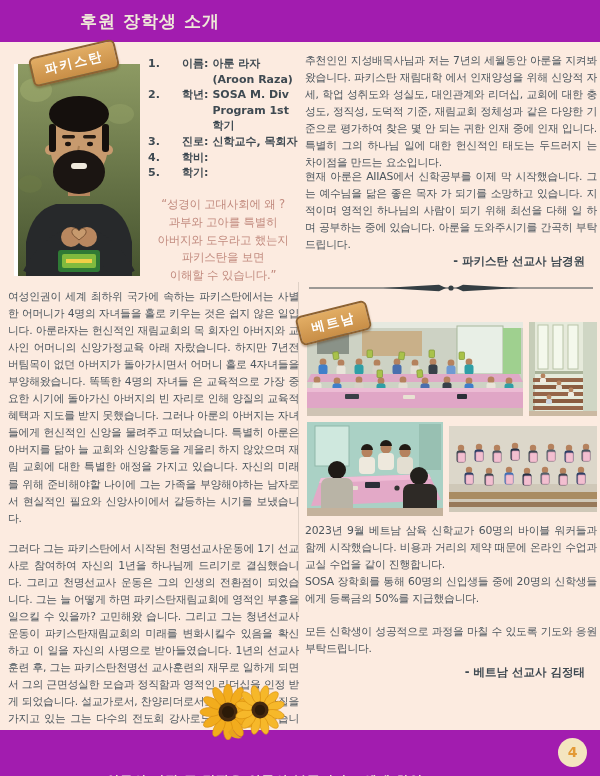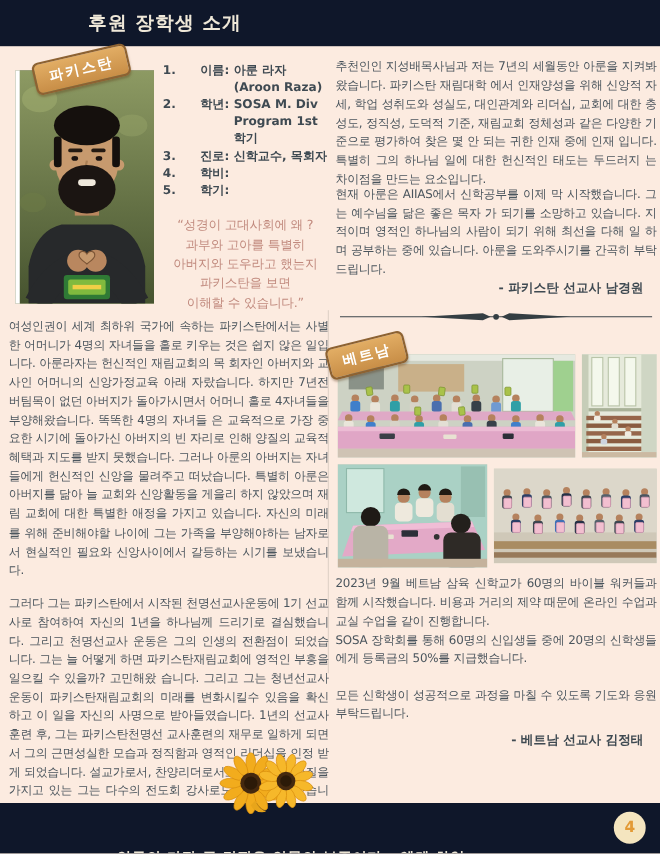--- a/index.html
+++ b/index.html
@@ -3,21 +3,21 @@
 <meta charset="utf-8">
 <style>
   * { margin:0; padding:0; box-sizing:border-box; }
   html,body { background:#888; }
   .page {
     position:relative; width:600px; height:776px; margin:0 auto;
     background:#fcebe0; overflow:hidden;
     font-family:"DejaVu Sans", sans-serif; color:#4a555d;
   }
   
-  .bar { position:absolute; left:0; right:0; background:#0f172a; }
+  .bar { position:absolute; left:0; right:0; background:#a21caf; }
   .header-bar { top:0; height:42px; display:flex; }
   .header-title {
     width:50%; text-align:center; line-height:42px;
     color:#efe8d8; font-size:17px; font-weight:bold; letter-spacing:1px;
   }
   .footer-bar { bottom:0; height:46px; }
   .footer-quote {
     text-align:center; line-height:46px; padding-right:71px;
     color:#ece5d4; font-size:13px; font-weight:600; letter-spacing:.5px;margin-top:28px;
   }

